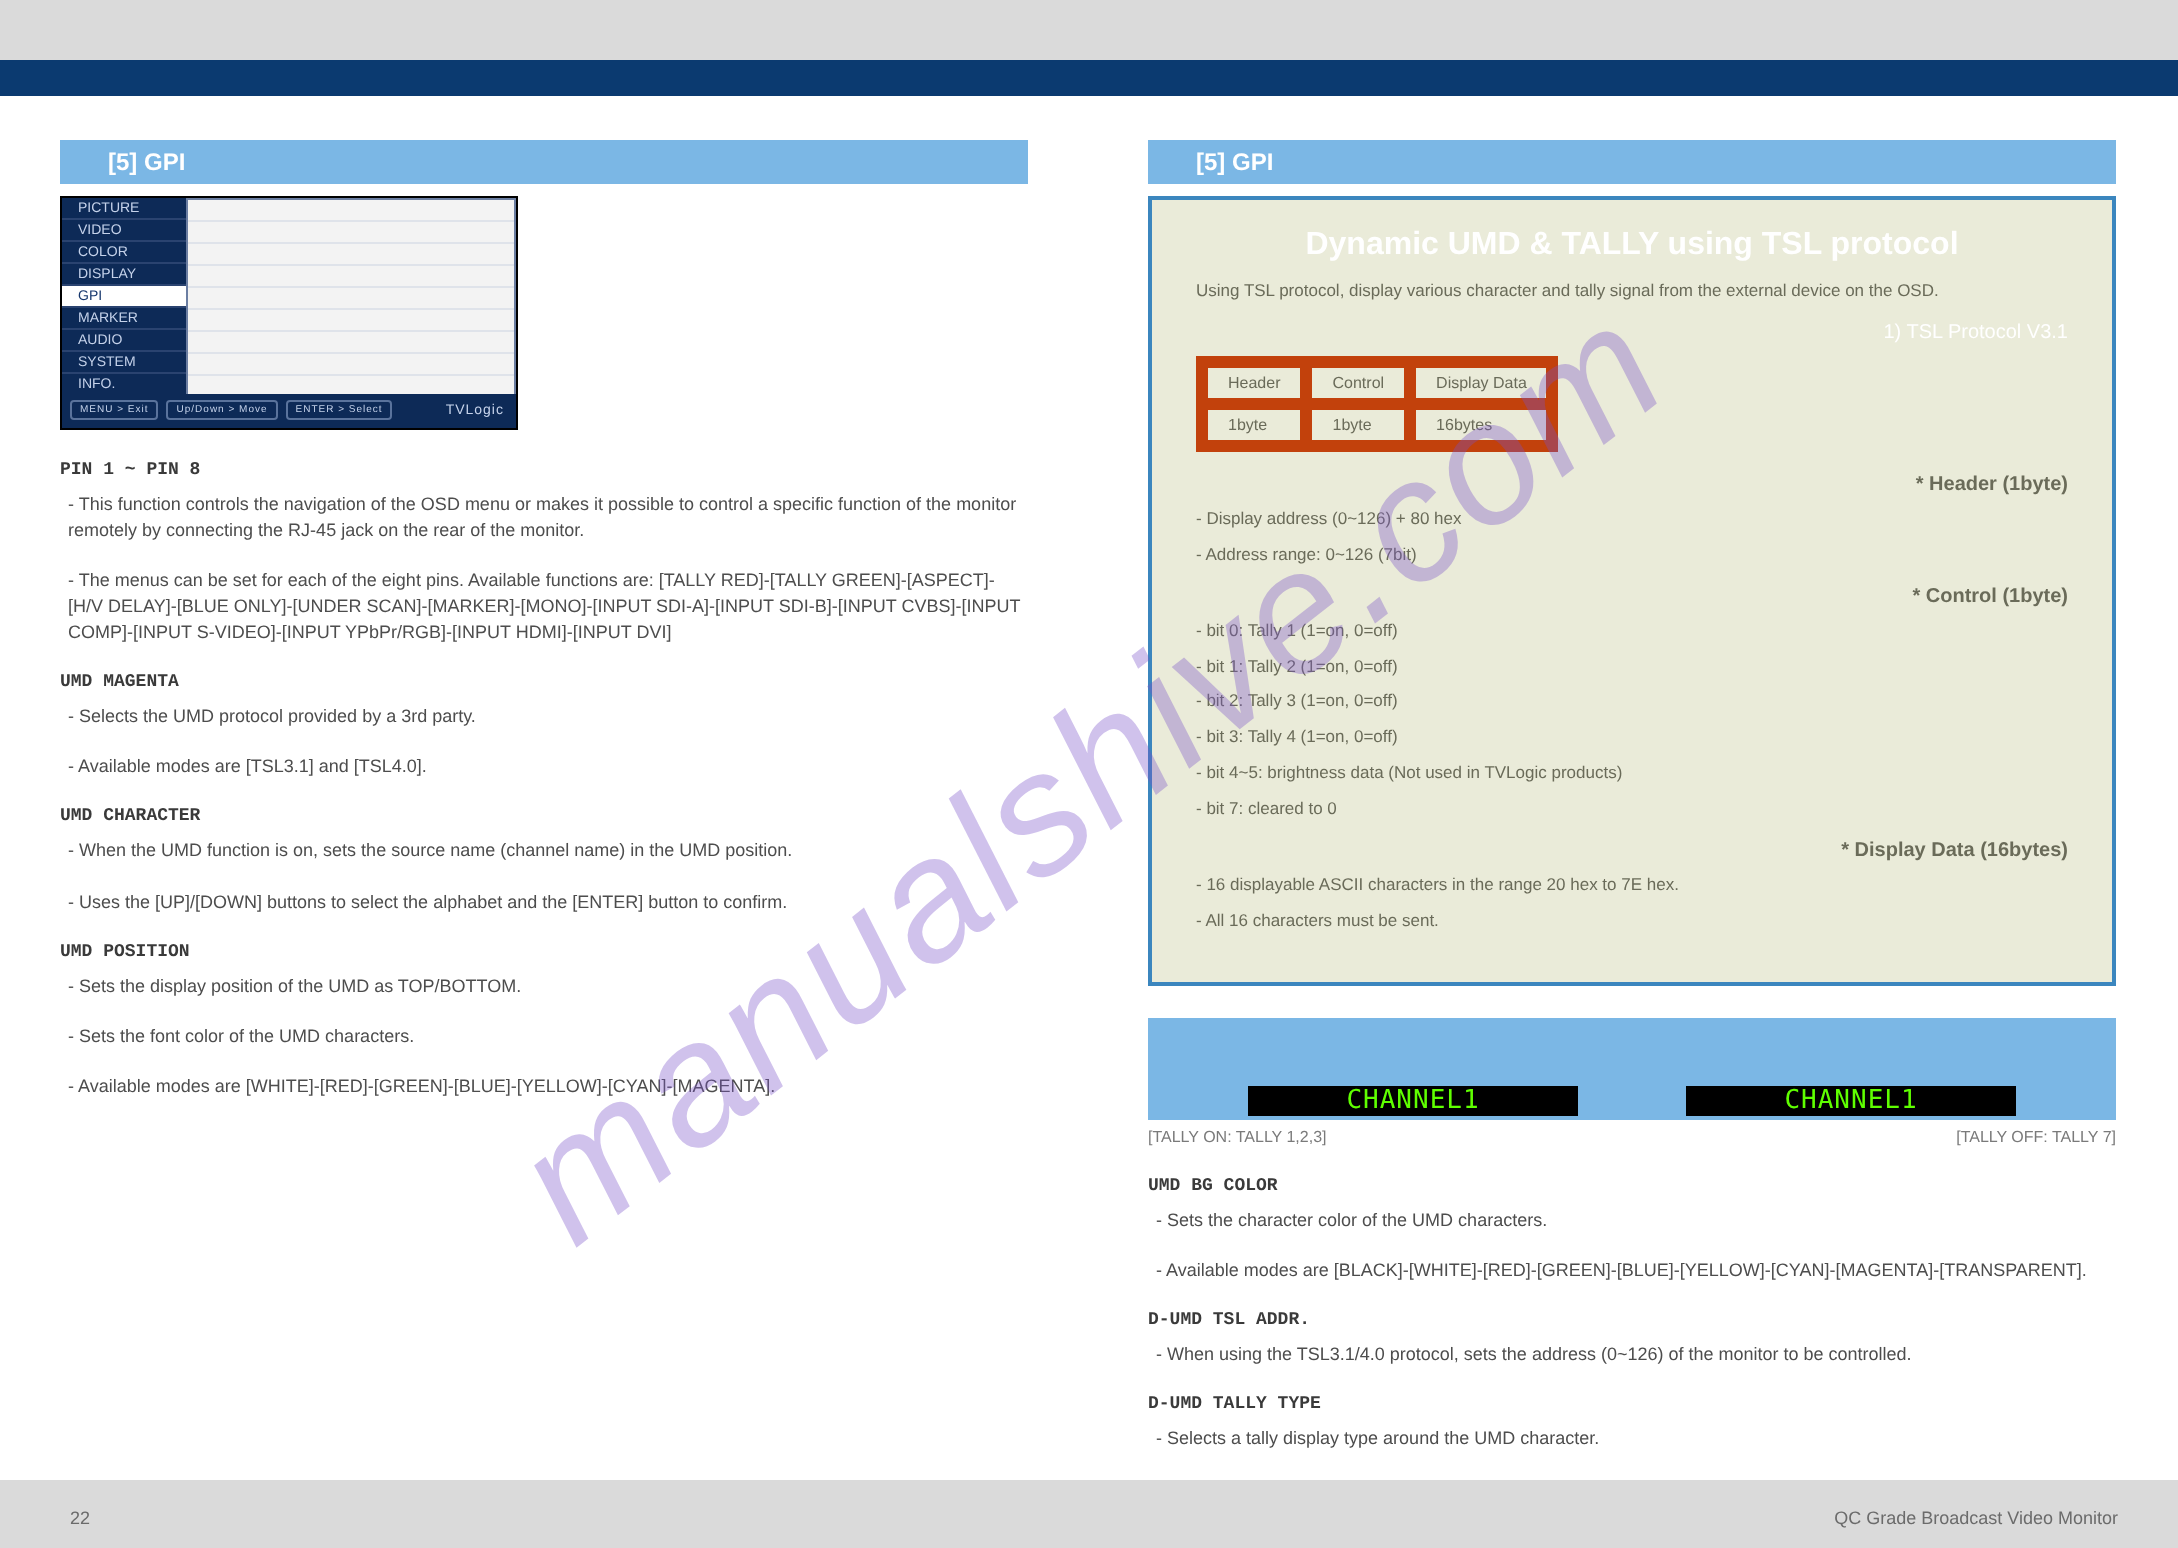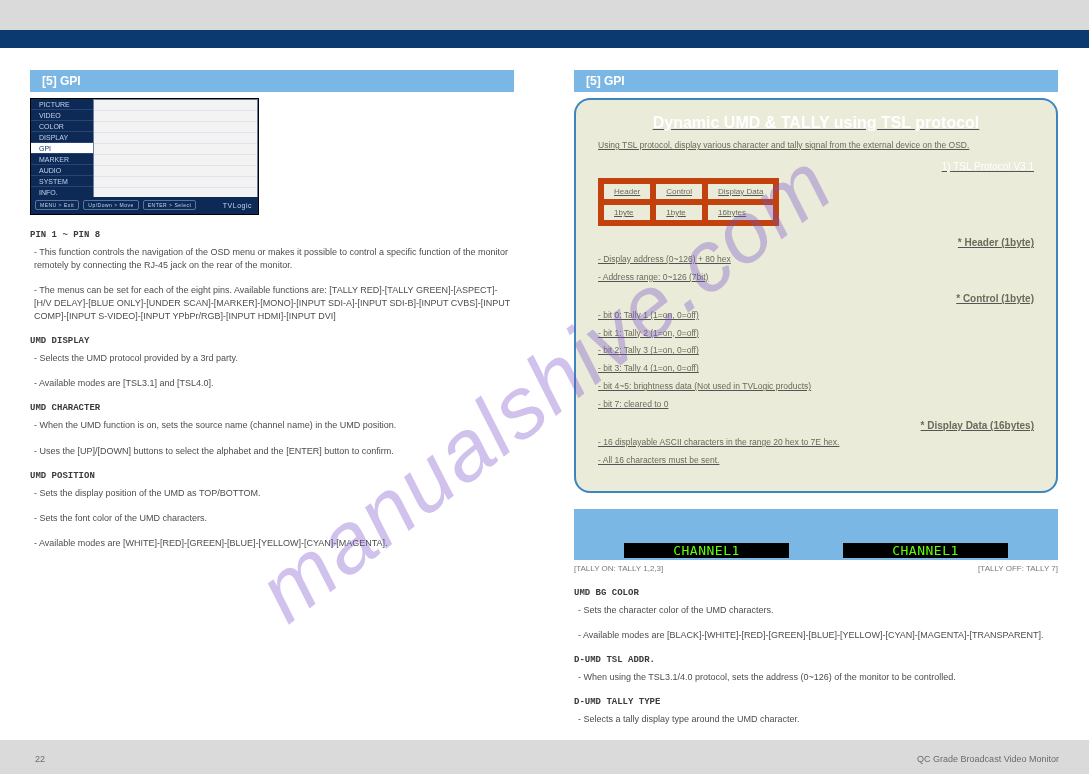--- a/index.html
+++ b/index.html
@@ -10,21 +10,21 @@
   .bluebar   { height: 18px; background: #0b3a70; }
   .whiteband { height: 22px; background: #fff; }
 
   .cols { display: flex; gap: 60px; padding: 0 30px; }
 
   .col-left, .col-right { width: 484px; }
 
   
   .sectbar {
     height: 22px; background: #7bb7e5; color: #fff;
-    display: flex; align-items: center; padding-left: 12px;
+    display: flex; align-items: center; padding-left: 24px;
     font-weight: bold; font-size: 12px;
   }
 
   
   .menu-shot {
     width: 229px; height: 117px;
     background: #0d2a57; border: 1px solid #000;
     position: relative; margin-top: 6px;
   }
   .menu-side { width: 62px; float: left; }
@@ -58,24 +58,23 @@
 
   
   .body-text { margin-top: 14px; line-height: 1.45; color: #4d4d4d; }
   .body-text p { margin-bottom: 12px; }
   .body-text .topic { font-weight: bold; color: #3a3a3a; margin-bottom: 4px; font-family: Liberation Mono, monospace; }
   .bullet { padding-left: 4px; }
 
   
   .infobox {
     margin-top: 6px;
-    border: 2px solid #3b86be; border-radius: 16px;
+    border: 2px solid #3b86be; border-radius: 0;
     background: #eaebd9; padding: 14px 22px 18px;
     min-height: 314px;
-    text-decoration: underline;
   }
   .infobox .infotitle {
     text-align: center; font-size: 16px; font-weight: bold; color: #fff;
     margin-bottom: 8px;
   }
   .infobox p { font-size: 8.5px; color: #6a6b59; line-height: 1.4; margin-bottom: 6px; }
   .infobox .sub { color: #fff; font-size: 10px; margin: 8px 0 4px; text-align: right; }
   .info-table {
     border-collapse: collapse; font-size: 8px; color: #6a6b59;
   }
@@ -159,21 +158,21 @@
         </span>
         <span>TVLogic</span>
       </div>
     </div>
 
     <div class="body-text">
       <p class="topic">PIN 1 ~ PIN 8</p>
       <p class="bullet">- This function controls the navigation of the OSD menu or makes it possible to control a specific function of the monitor remotely by connecting the RJ-45 jack on the rear of the monitor.</p>
       <p class="bullet">- The menus can be set for each of the eight pins. Available functions are: [TALLY RED]-[TALLY GREEN]-[ASPECT]-[H/V DELAY]-[BLUE ONLY]-[UNDER SCAN]-[MARKER]-[MONO]-[INPUT SDI-A]-[INPUT SDI-B]-[INPUT CVBS]-[INPUT COMP]-[INPUT S-VIDEO]-[INPUT YPbPr/RGB]-[INPUT HDMI]-[INPUT DVI]</p>
 
-      <p class="topic">UMD DISPLAY</p>
+      <p class="topic">UMD MAGENTA</p>
       <p class="bullet">- Selects the UMD protocol provided by a 3rd party.</p>
       <p class="bullet">- Available modes are [TSL3.1] and [TSL4.0].</p>
 
       <p class="topic">UMD CHARACTER</p>
       <p class="bullet">- When the UMD function is on, sets the source name (channel name) in the UMD position.</p>
       <p class="bullet">- Uses the [UP]/[DOWN] buttons to select the alphabet and the [ENTER] button to confirm.</p>
 
       <p class="topic">UMD POSITION</p>
       <p class="bullet">- Sets the display position of the UMD as TOP/BOTTOM.</p>
 

